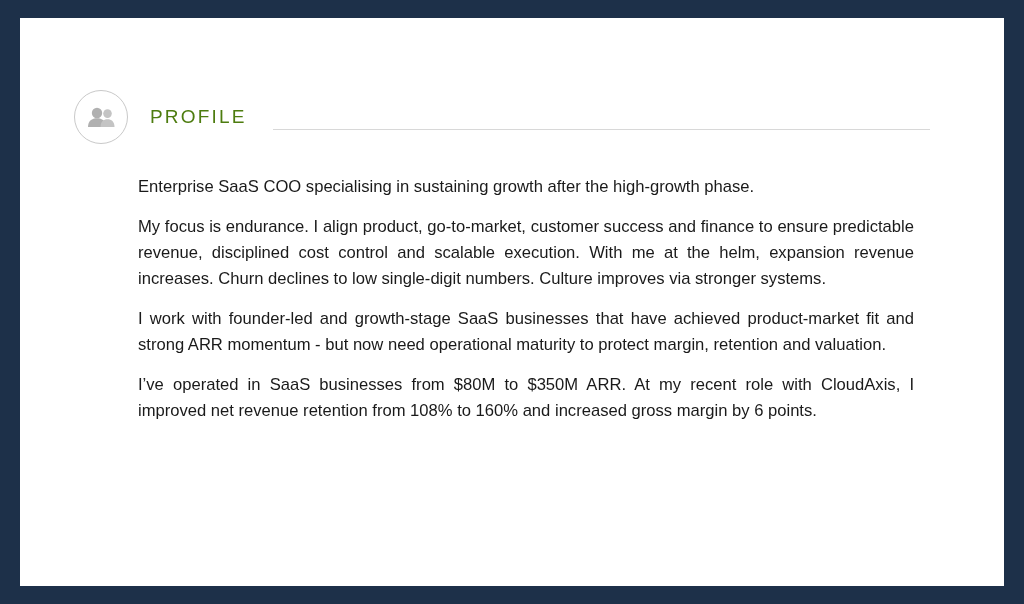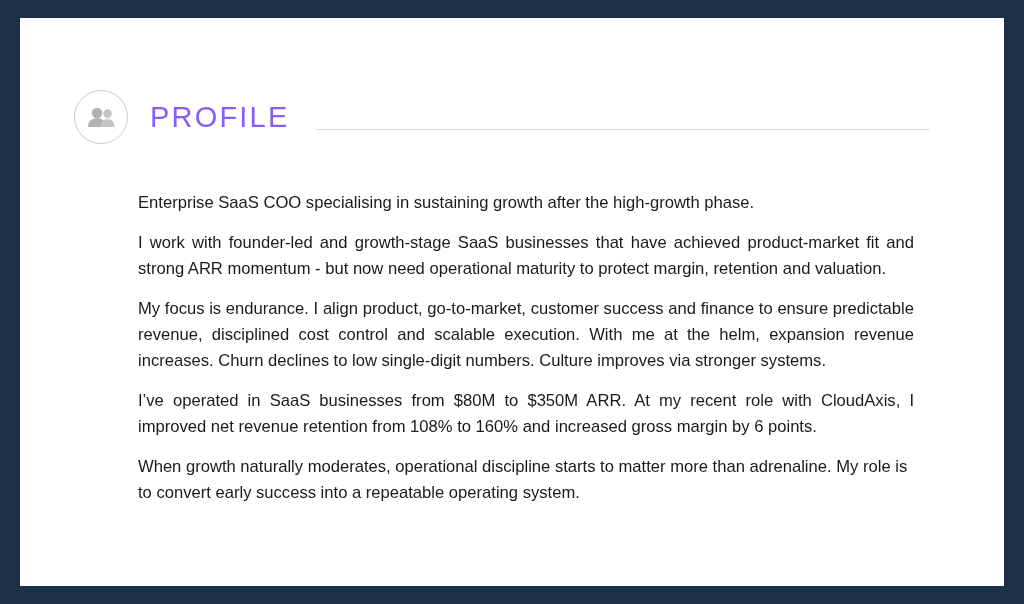--- a/index.html
+++ b/index.html
@@ -43,36 +43,36 @@
     display: flex;
     align-items: center;
     justify-content: center;
     flex: 0 0 auto;
     background: #ffffff;
   }
   .avatar-circle svg {
     display: block;
   }
   .section-title {
-    font-size: 29px;
+    font-size: 19px;
     letter-spacing: 2.2px;
-    color: #8b5cf6;
+    color: #4d7c0f;
     font-weight: 400;
     white-space: nowrap;
   }
   .rule {
     flex: 1 1 auto;
     height: 1px;
     background: #d8d8d8;
     margin-left: 4px;
     position: relative;
     top: 12px;
   }
   .body-wrap {
-    margin-top: 46px;
+    margin-top: 30px;
     padding-left: 68px;
     padding-right: 16px;
   }
   p.para {
     margin: 0 0 14px 0;
     font-size: 16.6px;
     line-height: 26px;
     color: #1a1a1a;
     text-align: justify;
     text-justify: inter-word;
@@ -98,20 +98,19 @@
           <circle cx="21.5" cy="7.6" r="4.3" fill="#c4c4c4"></circle>
           <path d="M14.5 21 C14.5 15.6 17.6 13.2 21.5 13.2 C25.4 13.2 28.5 15.6 28.5 21 Z" fill="#c4c4c4"></path>
         </svg>
       </div>
       <div class="section-title">PROFILE</div>
       <div class="rule"></div>
     </div>
 
     <div class="body-wrap">
       <p class="para nojust">Enterprise SaaS COO specialising in sustaining growth after the high-growth phase.</p>
+      <p class="para">My focus is endurance. I align product, go-to-market, customer success and finance to ensure predictable revenue, disciplined cost control and scalable execution. With me at the helm, expansion revenue increases. Churn declines to low single-digit numbers. Culture improves via stronger systems.</p>
       <p class="para">I work with founder-led and growth-stage SaaS businesses that have achieved product-market fit and strong ARR momentum - but now need operational maturity to protect margin, retention and valuation.</p>
-      <p class="para">My focus is endurance. I align product, go-to-market, customer success and finance to ensure predictable revenue, disciplined cost control and scalable execution. With me at the helm, expansion revenue increases. Churn declines to low single-digit numbers. Culture improves via stronger systems.</p>
       <p class="para">I’ve operated in SaaS businesses from $80M to $350M ARR. At my recent role with CloudAxis, I improved net revenue retention from 108% to 160% and increased gross margin by 6 points.</p>
-      <p class="para nojust">When growth naturally moderates, operational discipline starts to matter more than adrenaline. My role is to convert early success into a repeatable operating system.</p>
     </div>
 
   </div>
 </div>
 
 </body></html>

